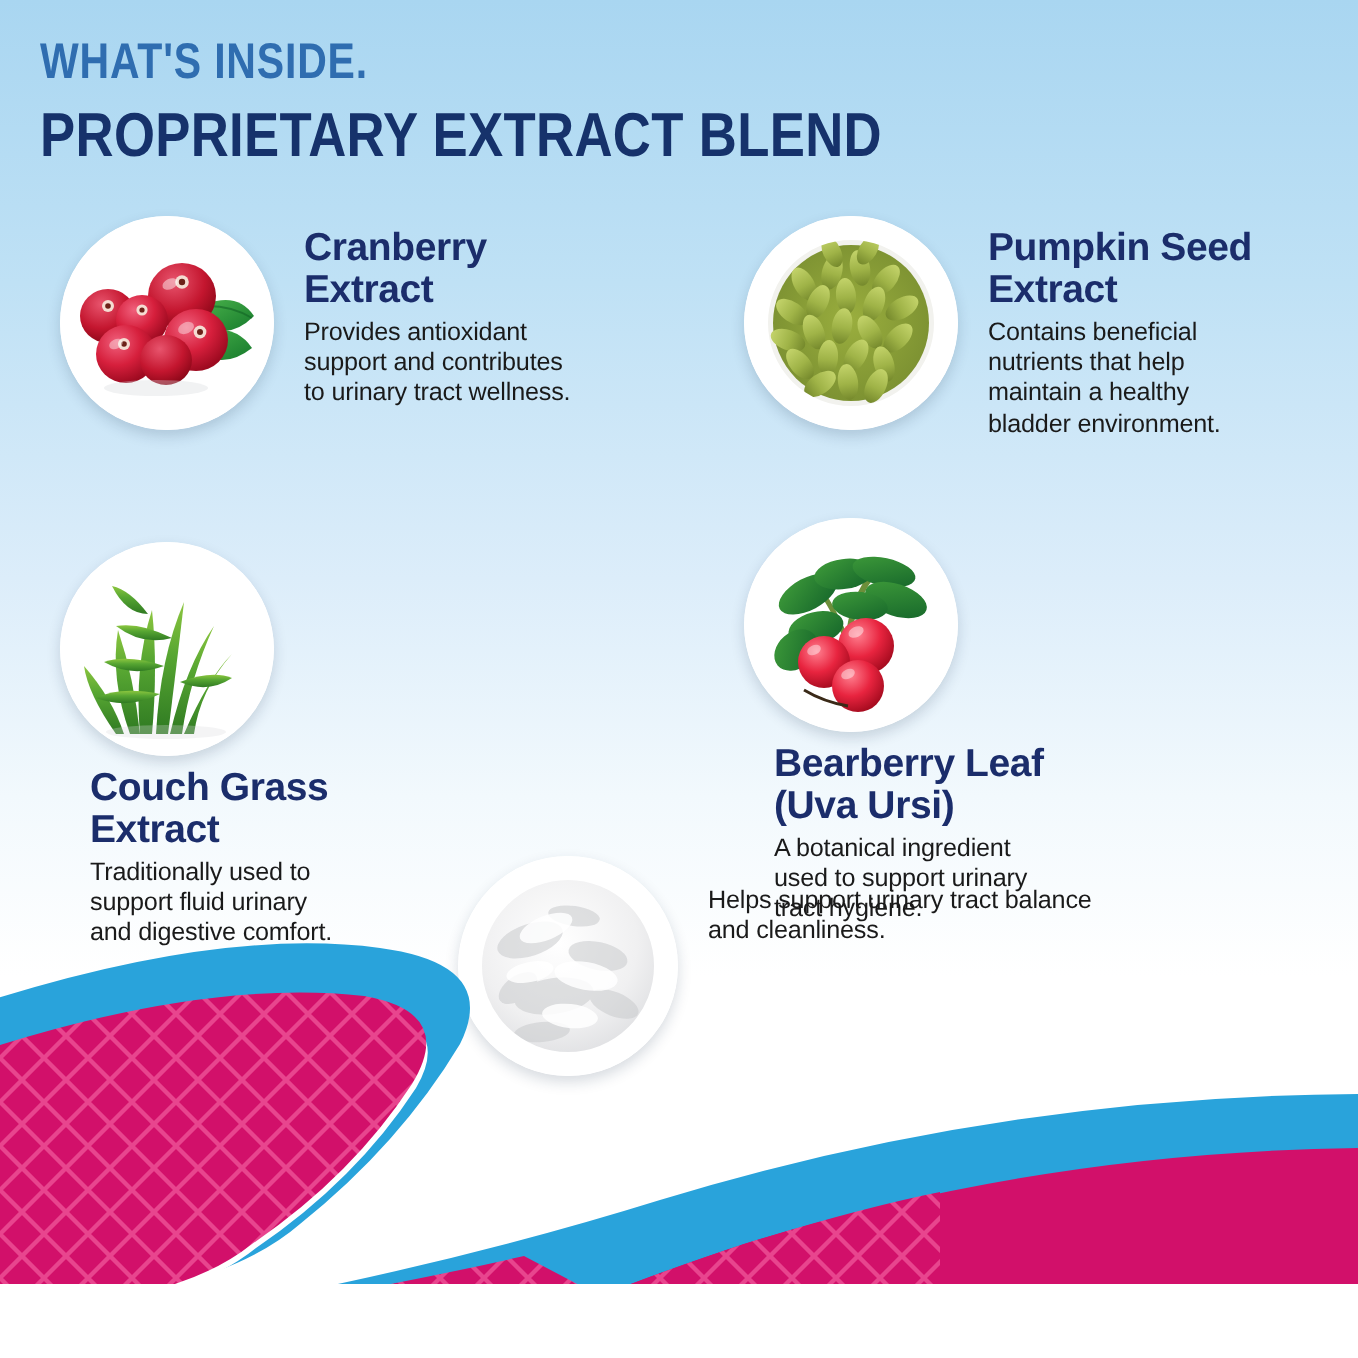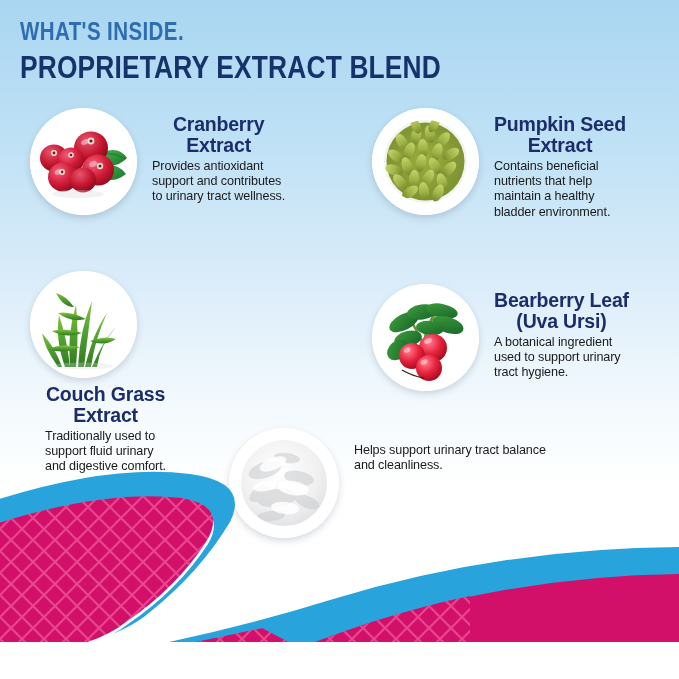--- a/index.html
+++ b/index.html
@@ -31,21 +31,21 @@
   .thumb{
     position:relative;width:107px;height:107px;border-radius:50%;
     background:#ffffff;flex:0 0 107px;
     box-shadow:0 3px 7px rgba(20,40,70,.17);
     overflow:hidden;
   }
   .thumb .art{position:absolute;inset:0;overflow:hidden;border-radius:50%;}
   .txt{margin-left:15px;padding-top:6px;}
   .ititle{
     font-size:19.5px;line-height:21px;font-weight:700;color:#1b2d6b;
-    letter-spacing:-.2px;white-space:pre-line;text-align:center;
+    letter-spacing:-.2px;white-space:pre-line;
   }
   .idesc{
     font-size:12.6px;line-height:15.2px;font-weight:400;color:#1a1a1a;
     letter-spacing:-.1px;margin-top:3px;white-space:pre-line;
   }
 
   
   #bottom{position:absolute;left:0;bottom:0;width:679px;height:190px;}
   #bottom svg{display:block;width:679px;height:190px;}
 
@@ -212,21 +212,21 @@
     </div>
     <div class="txt">
       <div class="ititle">Couch Grass
 Extract</div>
       <div class="idesc">Traditionally used to
 support fluid urinary
 and digestive comfort.</div>
     </div>
   </div>
 
-  <div class="item" style="left:372px;top:284px;">
+  <div class="item" style="left:372px;top:259px;flex-direction:column;">
     <div class="thumb">
       <div class="art">
         <svg viewBox="0 0 107 107" width="107" height="107">
           <defs>
             <linearGradient id="bl" x1="0" y1="0" x2="1" y2="1">
               <stop offset="0%" stop-color="#3f9c3a"></stop>
                 <stop offset="100%" stop-color="#14642a"></stop>
             </linearGradient>
             <radialGradient id="bb" cx="36%" cy="30%" r="72%">
               <stop offset="0%" stop-color="#ff7f8f"></stop>

